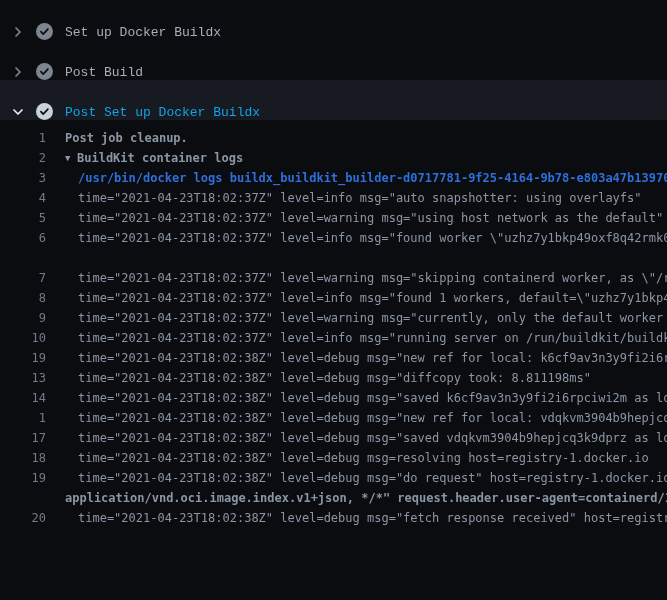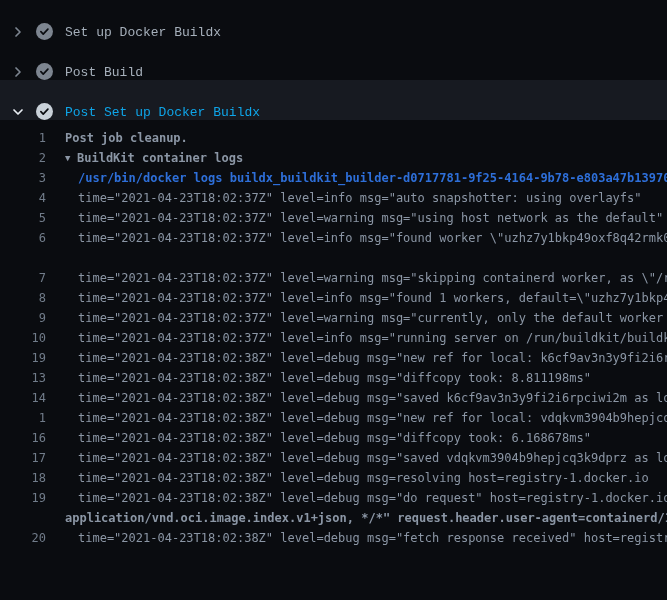--- a/index.html
+++ b/index.html
@@ -177,24 +177,20 @@
     <div class="log-row">
       <a class="num">14</a>
       <div class="txt indent-step">time="2021-04-23T18:02:38Z" level=debug msg="saved k6cf9av3n3y9fi2i6rpciwi2m as loca</div>
     </div>
 
     <div class="log-row">
       <a class="num">1</a>
       <div class="txt indent-step">time="2021-04-23T18:02:38Z" level=debug msg="new ref for local: vdqkvm3904b9hepjcq3k</div>
     </div>
 
-    <div class="log-row">
-      <a class="num">16</a>
-      <div class="txt indent-step">time="2021-04-23T18:02:38Z" level=debug msg="diffcopy took: 6.168678ms"</div>
-    </div>
 
     <div class="log-row">
       <a class="num">17</a>
       <div class="txt indent-step">time="2021-04-23T18:02:38Z" level=debug msg="saved vdqkvm3904b9hepjcq3k9dprz as loca</div>
     </div>
 
     <div class="log-row">
       <a class="num">18</a>
       <div class="txt indent-step">time="2021-04-23T18:02:38Z" level=debug msg=resolving host=registry-1.docker.io</div>
     </div>

